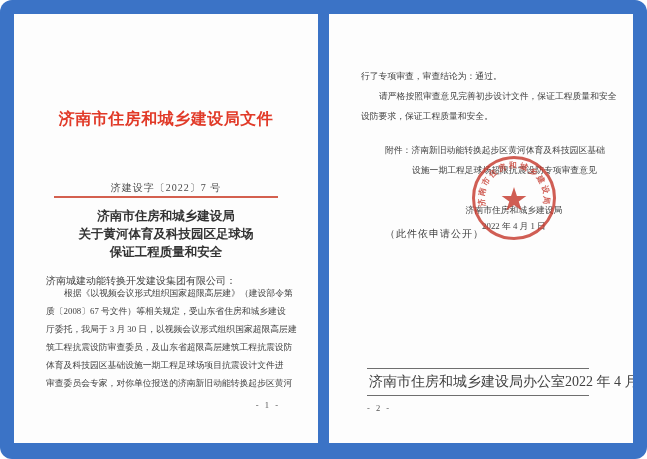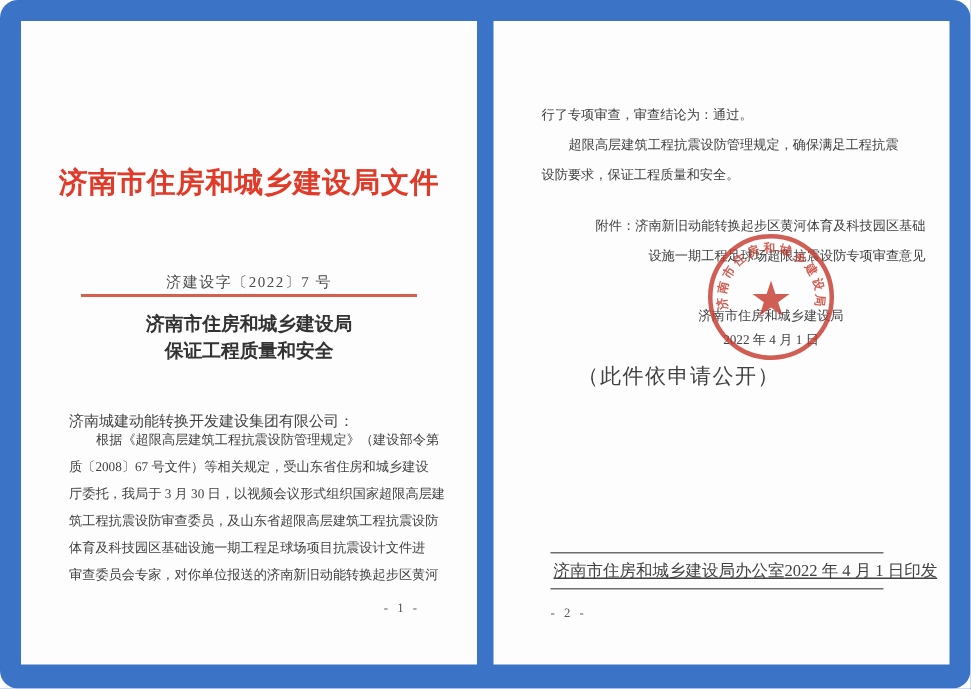--- a/index.html
+++ b/index.html
@@ -16,21 +16,21 @@
   .page {
     position:absolute; top:14px; width:304px; height:429px;
     background:#fdfdfd; overflow:hidden;
   }
   #page1 { left:14px; }
   #page2 { left:329px; }
 
   
   .letterhead {
     position:absolute; top:95px; left:0; width:100%;
-    text-align:center; font-size:19px; font-weight:900;
+    text-align:center; font-size:16px; font-weight:900;
     color:#e13a28; letter-spacing:0.5px; white-space:nowrap;
   }
   .docnum {
     position:absolute; top:167px; left:0; width:100%;
     text-align:center; font-size:10px; color:#4a4a4a; letter-spacing:1px;
   }
   .redline {
     position:absolute; top:182px; left:40px; right:40px;
     height:2px; background:#d4604f;
   }
@@ -54,74 +54,75 @@
     position:absolute; font-size:8.5px; color:#555555; letter-spacing:2px;
   }
   #pagenum1 { top:386px; right:38px; }
 
   
   #body2 { top:52px; line-height:20px; }
   .attachment {
     position:absolute; top:126px; left:56px; right:16px;
     font-size:8.8px; color:#414141; line-height:20px;
   }
-  .attachment div { white-space:nowrap;text-align:right; }
+  .attachment div { white-space:nowrap; }
   .att-indent { padding-left:27px; }
   .signature {
     position:absolute; top:188px; left:119px; width:132px;
     text-align:center; font-size:8.8px; color:#414141; line-height:16px;
     white-space:nowrap;
   }
   .seal {
     position:absolute; top:139px; left:140px; width:90px; height:90px;
     opacity:0.8;
   }
   .disclosure {
-    position:absolute; top:228px; left:56px;
-    font-size:14px; color:#414141; letter-spacing:1px; white-space:nowrap;
+    position:absolute; top:213px; left:56px;
+    font-size:10px; color:#414141; letter-spacing:1px; white-space:nowrap;
   }
   .footer {
     position:absolute; top:354px; left:38px; right:44px;
     border-top:1px solid #6f6f6f; border-bottom:1px solid #6f6f6f;
     padding:4px 2px; display:flex; justify-content:space-between;
-    font-size:11px; color:#414141;text-decoration:underline;
+    font-size:14px; color:#414141;
   }
   .footer span { white-space:nowrap; }
   #pagenum2 { top:389px; left:38px; }
 </style>
 </head>
 <body>
 
 <div class="canvas">
   <div class="frame"></div>
 
   <div class="page" id="page1">
     <div class="letterhead">济南市住房和城乡建设局文件</div>
     <div class="docnum">济建设字〔2022〕7 号</div>
     <div class="redline"></div>
     <div class="doctitle">
       <div>济南市住房和城乡建设局</div>
+      <div>关于黄河体育及科技园区足球场</div>
       <div>保证工程质量和安全</div>
     </div>
     <div class="salutation">济南城建动能转换开发建设集团有限公司：</div>
     <div class="bodytext" id="body1">
-      <div class="indent">根据《超限高层建筑工程抗震设防管理规定》（建设部令第</div>
+      <div class="indent">根据《以视频会议形式组织国家超限高层建》（建设部令第</div>
       <div>质〔2008〕67 号文件）等相关规定，受山东省住房和城乡建设</div>
       <div>厅委托，我局于 3 月 30 日，以视频会议形式组织国家超限高层建</div>
       <div>筑工程抗震设防审查委员，及山东省超限高层建筑工程抗震设防</div>
       <div>体育及科技园区基础设施一期工程足球场项目抗震设计文件进</div>
       <div>审查委员会专家，对你单位报送的济南新旧动能转换起步区黄河</div>
     </div>
     <div class="pagenum" id="pagenum1">- 1 -</div>
   </div>
 
   <div class="page" id="page2">
     <div class="bodytext" id="body2">
       <div>行了专项审查，审查结论为：通过。</div>
-      <div class="indent">超限高层建筑工程抗震设防管理规定，确保满足工程抗震</div>
+      <div class="indent">请严格按照审查意见完善初步设计文件，保证工程质量和安全</div>
       <div>设防要求，保证工程质量和安全。</div>
     </div>
     <div class="attachment">
       <div>附件：济南新旧动能转换起步区黄河体育及科技园区基础</div>
       <div class="att-indent">设施一期工程足球场超限抗震设防专项审查意见</div>
     </div>
     <div class="signature">
       <div>济南市住房和城乡建设局</div>
       <div>2022 年 4 月 1 日</div>
     </div>

